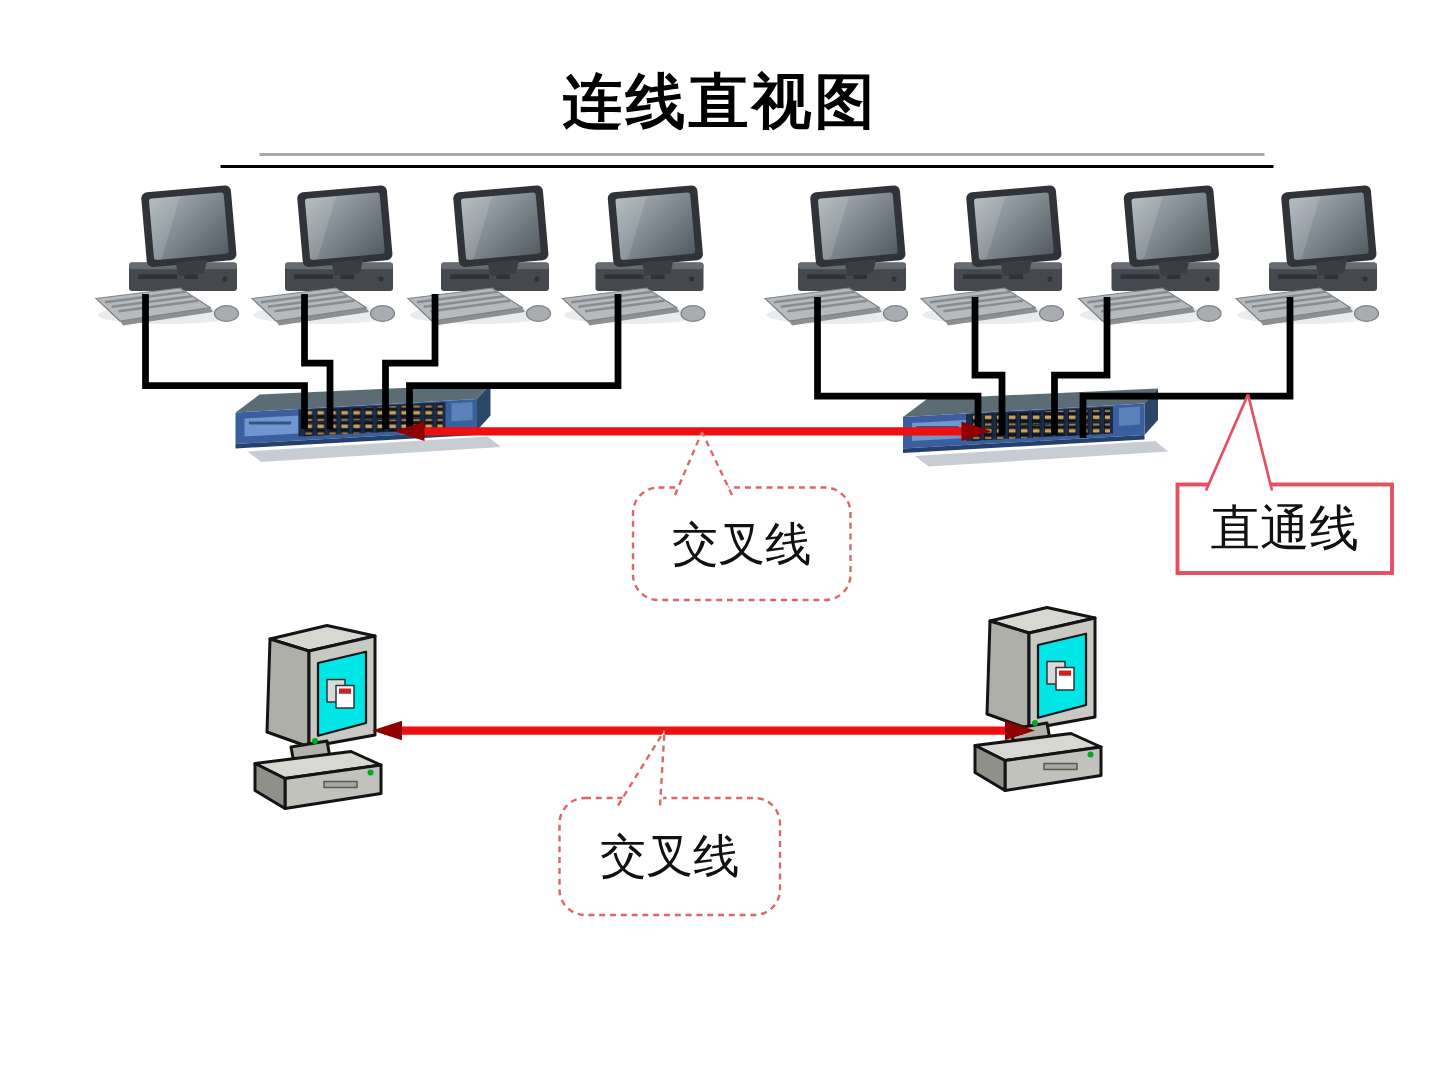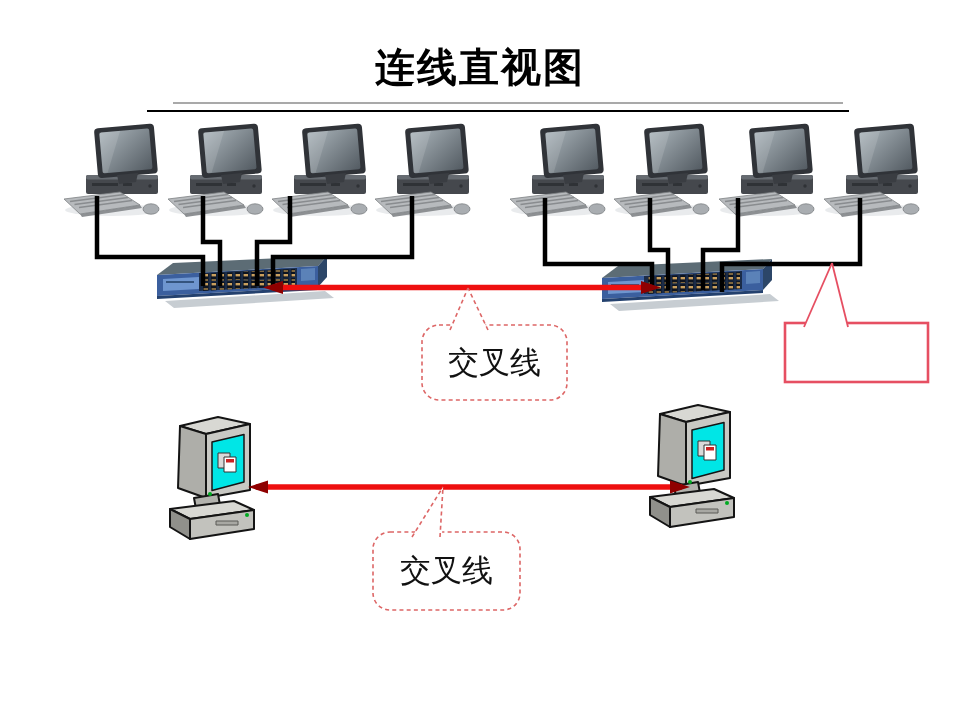--- a/index.html
+++ b/index.html
@@ -157,15 +157,16 @@
 
     <g>
       <rect x="373" y="532" width="147" height="78" rx="17" fill="#ffffff" stroke="#dd6666" stroke-width="1.6" stroke-dasharray="4 3.2"></rect>
       <polygon points="412,537 443,487 442,537" fill="#ffffff"></polygon>
       <line x1="412" y1="537" x2="443" y2="487" stroke="#dd6666" stroke-width="1.6" stroke-dasharray="4 3.2"></line>
       <line x1="440" y1="537" x2="443" y2="487" stroke="#dd6666" stroke-width="1.6" stroke-dasharray="4 3.2"></line>
     </g>
   </svg>
 
   <div class="abs callout-text co-cross-top">交叉线</div>
+  <div class="abs callout-text co-straight">直通线</div>
   <div class="abs callout-text co-cross-bottom">交叉线</div>
 
 </div>
 
 </body></html>

